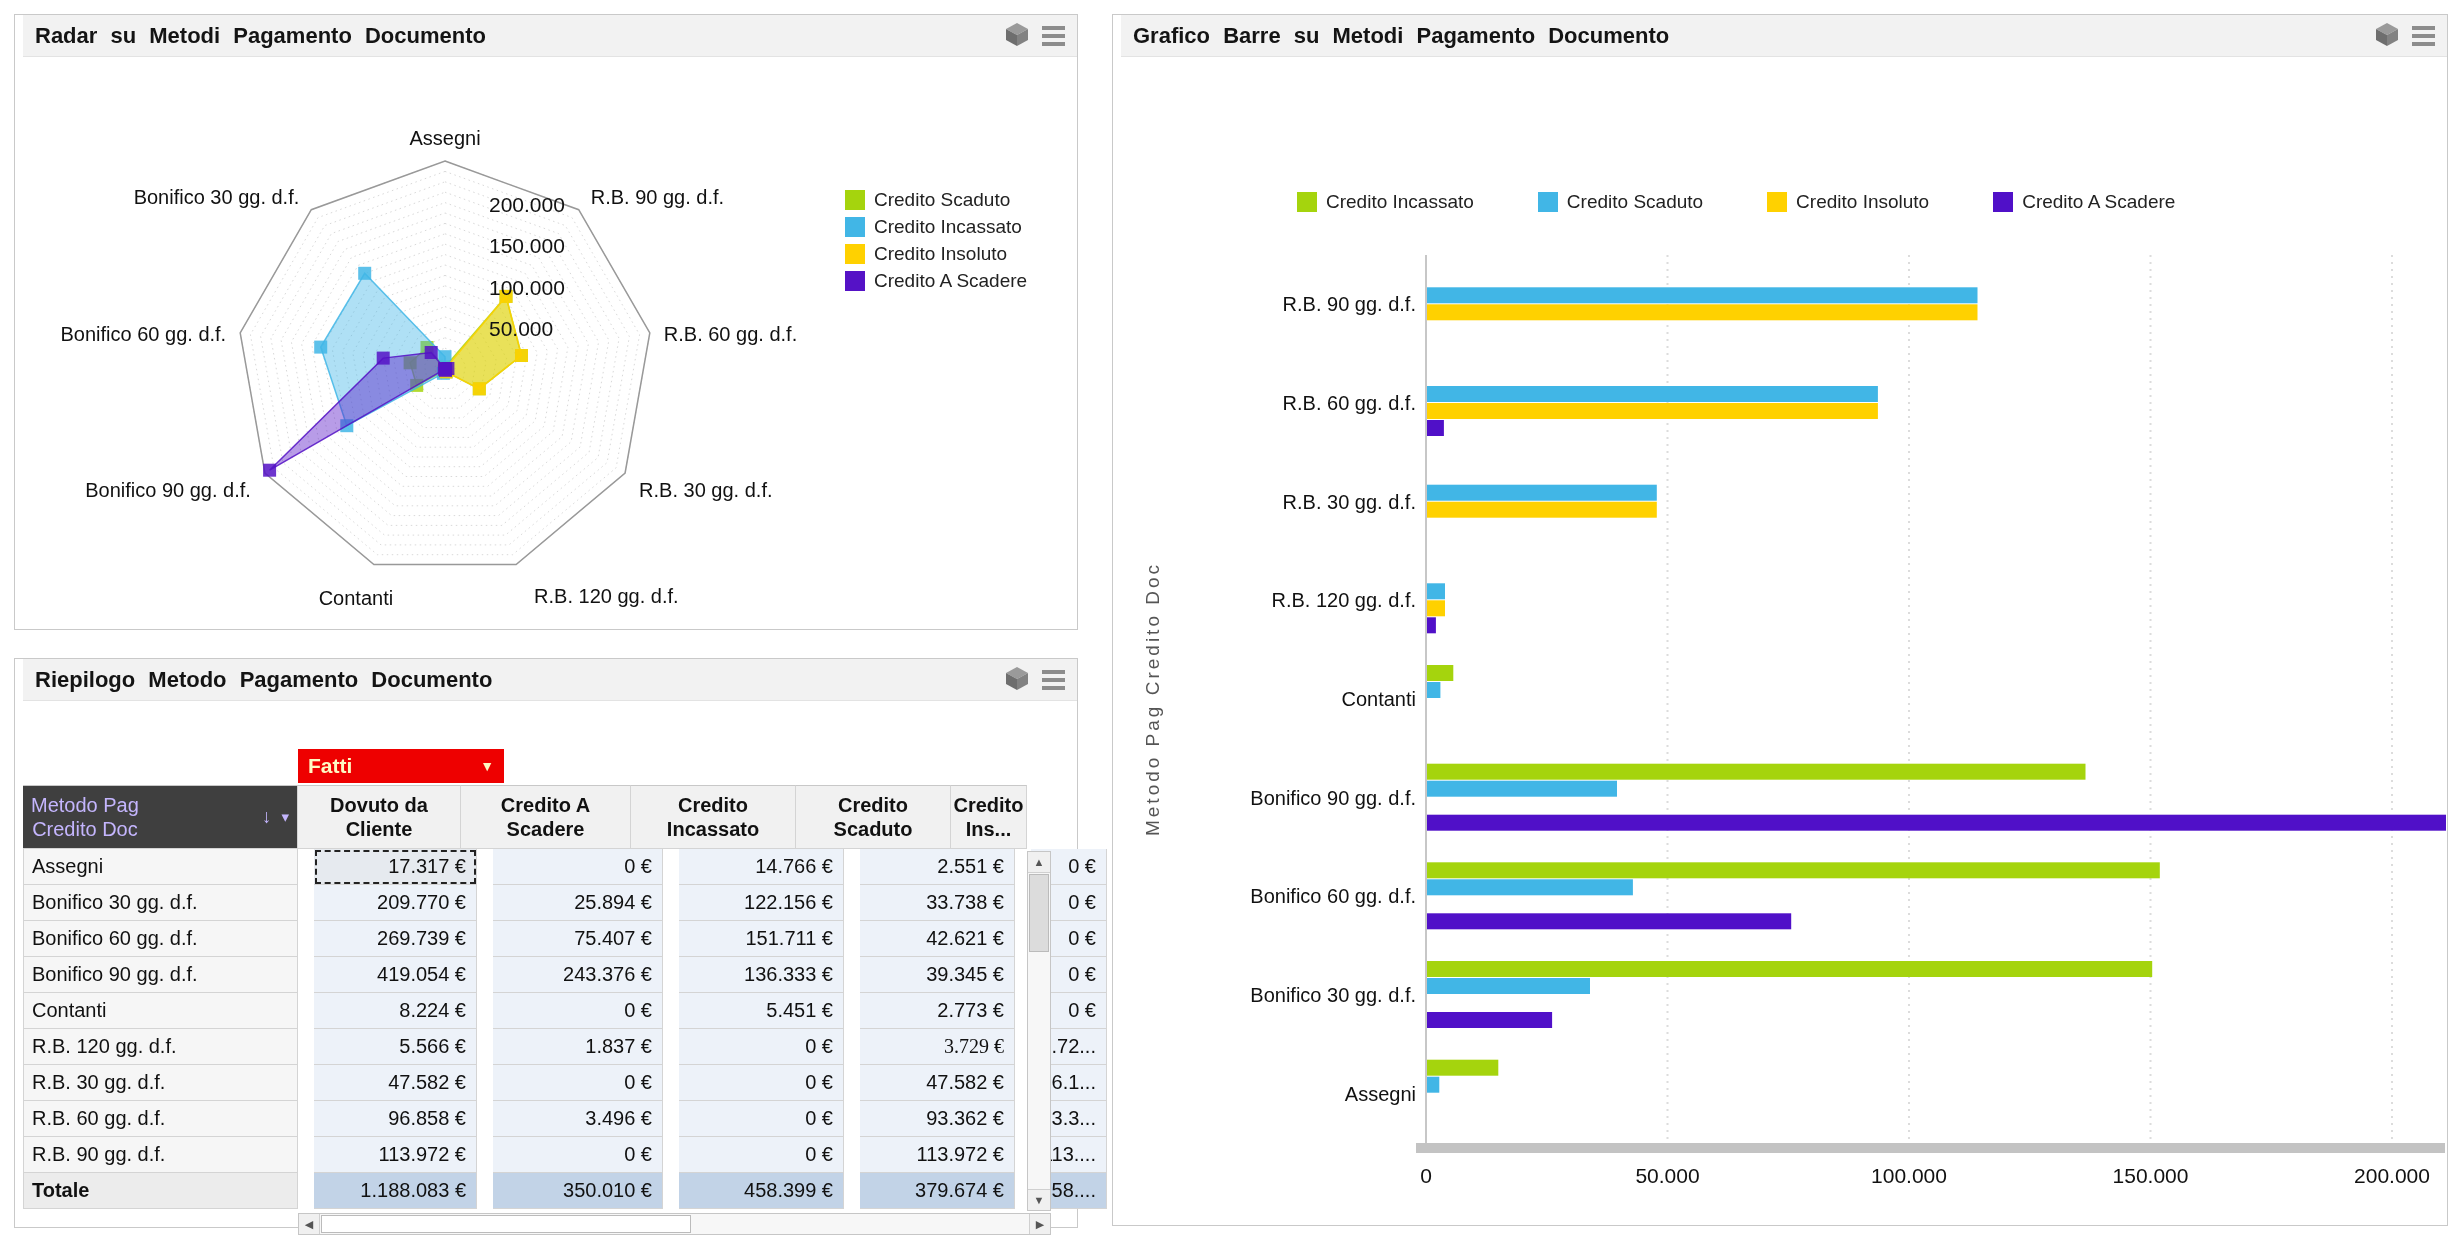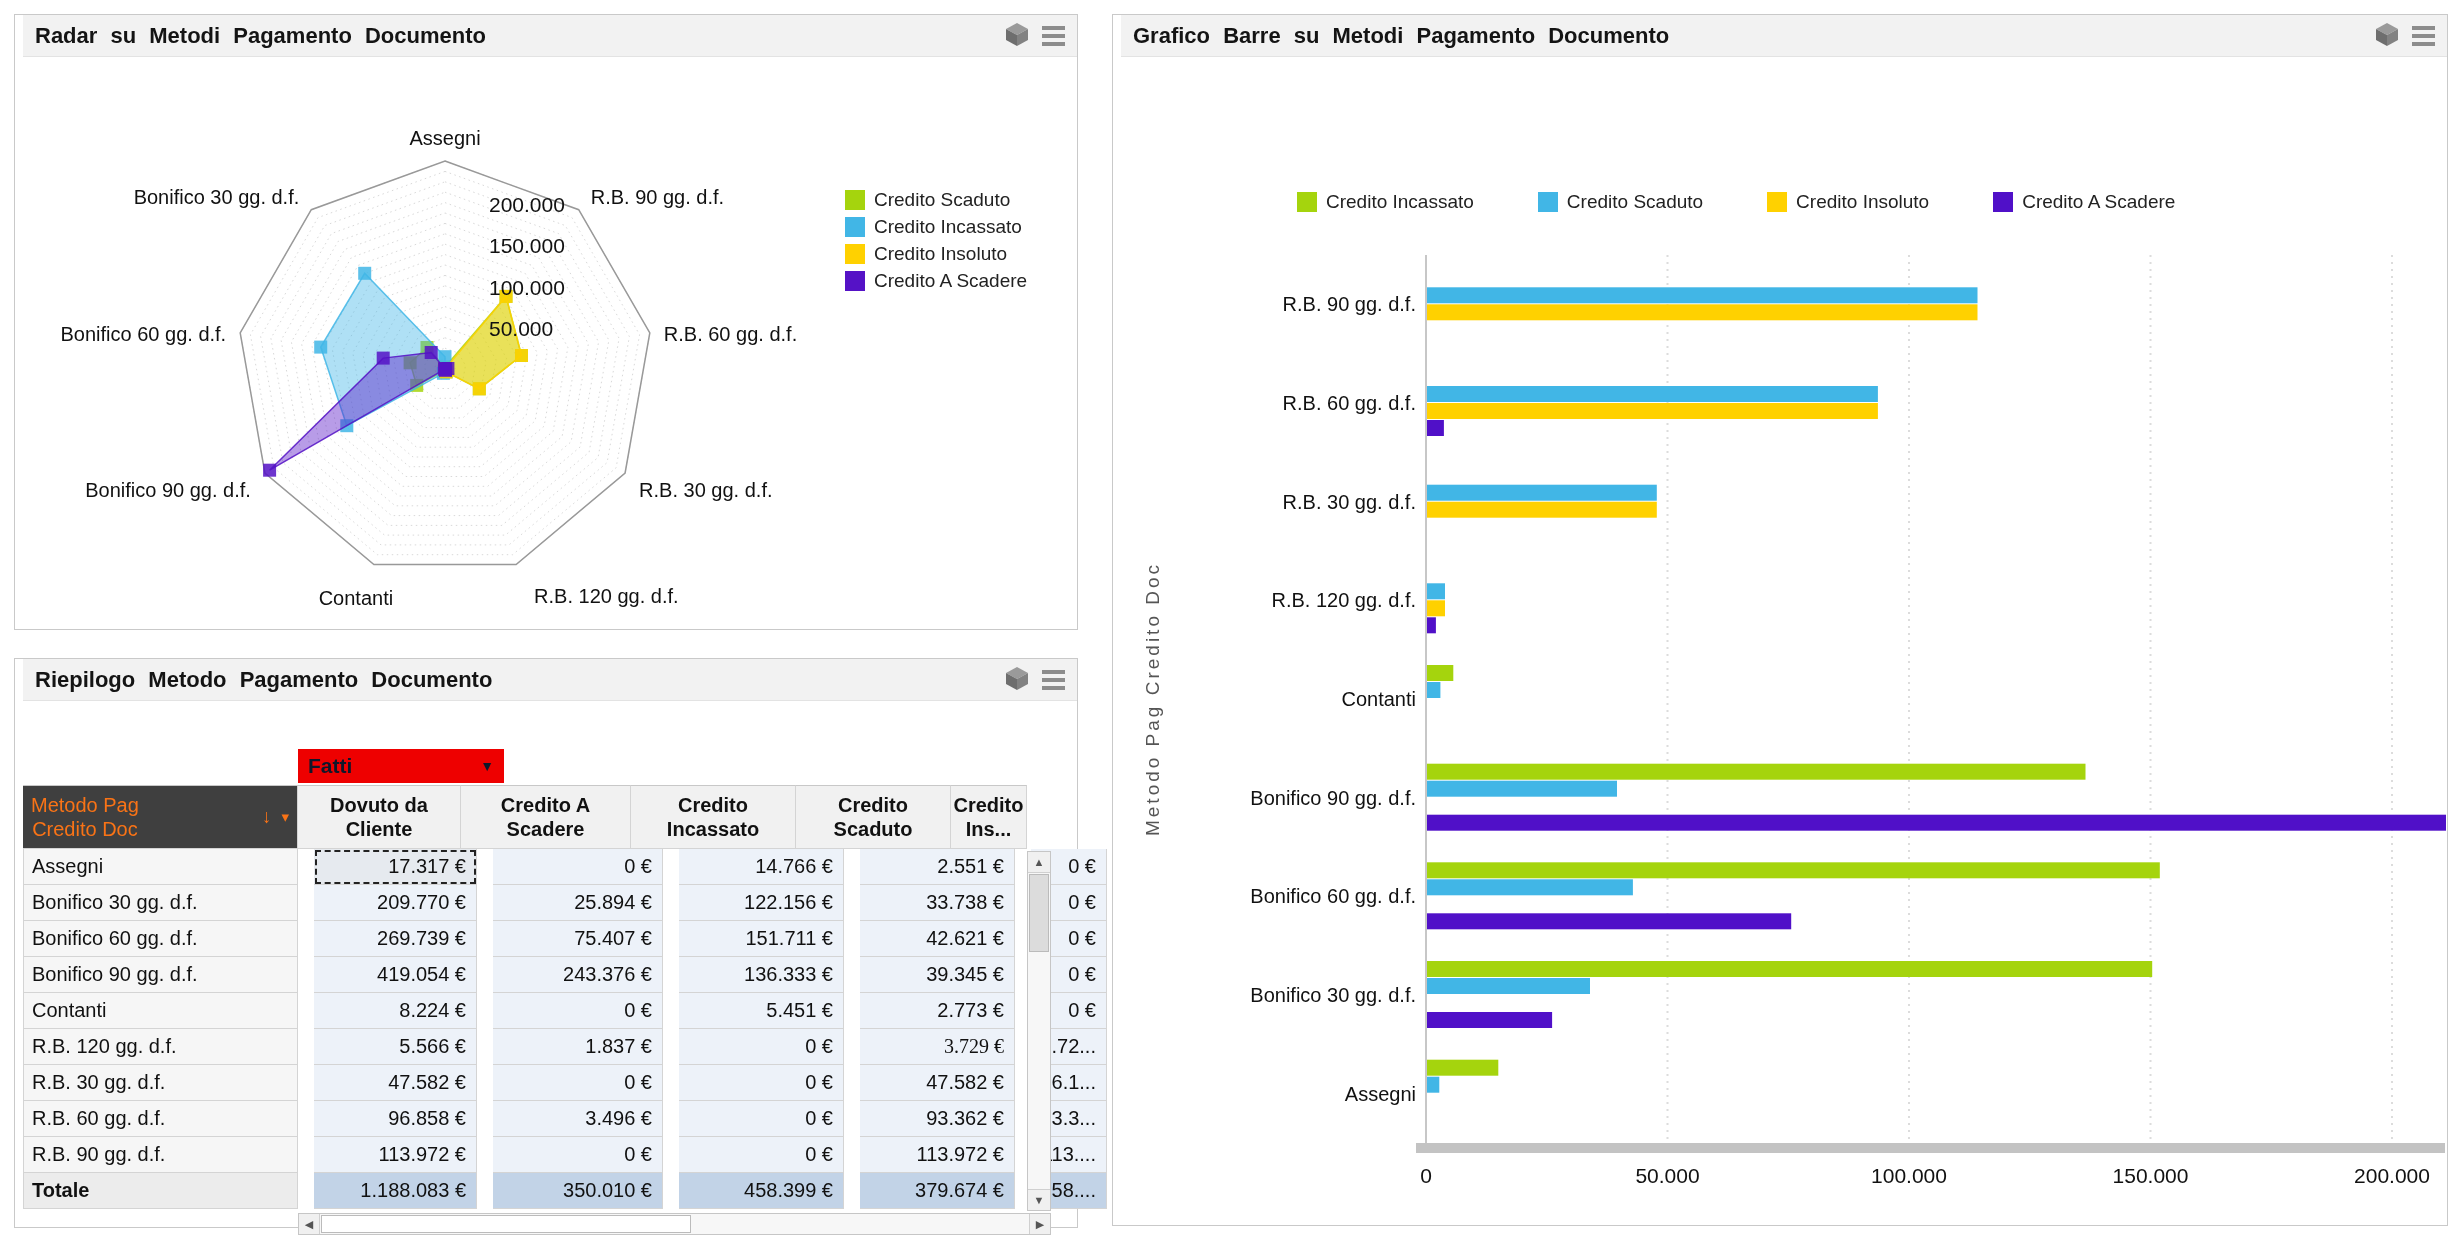--- a/index.html
+++ b/index.html
@@ -21,29 +21,29 @@
   .legend-row{position:absolute;display:flex;flex-direction:row;gap:64px;}
   .legend-item{display:flex;align-items:center;gap:9px;font-size:19px;color:#222;}
   .legend-item .swatch{width:20px;height:20px;display:inline-block;}
   
   .grid{position:absolute;left:8px;top:84px;}
   .t-row{display:flex;}
   .t-cell{box-sizing:border-box;border-right:1px solid #d4d4d4;border-bottom:1px solid #d4d4d4;
           font-size:20px;overflow:hidden;white-space:nowrap;}
   .t-head{height:64px;background:#f1f1f1;font-weight:bold;text-align:center;line-height:1.2;
           display:flex;align-items:center;justify-content:center;border-top:1px solid #c8c8c8;}
-  .t-head.first{background:#3f3f3f;color:#f97316;font-weight:normal;justify-content:flex-end;
+  .t-head.first{background:#3f3f3f;color:#c4b5fd;font-weight:normal;justify-content:flex-end;
           padding:0 8px;font-size:20px;}
   .t-label{height:36px;line-height:35px;background:#f6f6f6;padding-left:8px;border-left:1px solid #d4d4d4;}
   .t-num{height:36px;line-height:35px;background:#edf2f9;text-align:right;padding-right:10px;margin-left:16px;}
   .t-num.selected{outline:2px dashed #222;outline-offset:-3px;background:#e6eaef;}
   .total .t-label{font-weight:bold;background:#ececec;}
   .total .t-num{background:#c2d3e7;}
   .filter-btn{position:absolute;left:283px;top:48px;width:206px;height:34px;background:#ee0000;
-      color:#0f172a;font-weight:bold;font-size:21px;display:flex;align-items:center;padding:0 10px;
+      color:#fef9c3;font-weight:bold;font-size:21px;display:flex;align-items:center;padding:0 10px;
       box-sizing:border-box;cursor:pointer;}
   .filter-btn .tri{margin-left:auto;font-size:14px;}
   
   .vscroll{position:absolute;left:1012px;top:150px;width:24px;height:360px;background:#f7f7f7;
       border:1px solid #c6c6c6;box-sizing:border-box;}
   .vscroll .btn{position:absolute;left:0;right:0;height:20px;background:#f0f0f0;color:#555;
       font-size:11px;text-align:center;line-height:20px;cursor:pointer;}
   .vscroll .btn.down{bottom:0;border-top:1px solid #d0d0d0;}
   .vscroll .btn.up{top:0;border-bottom:1px solid #d0d0d0;}
   .vscroll .thumb{position:absolute;left:1px;right:1px;top:22px;height:78px;background:#dcdcdc;

